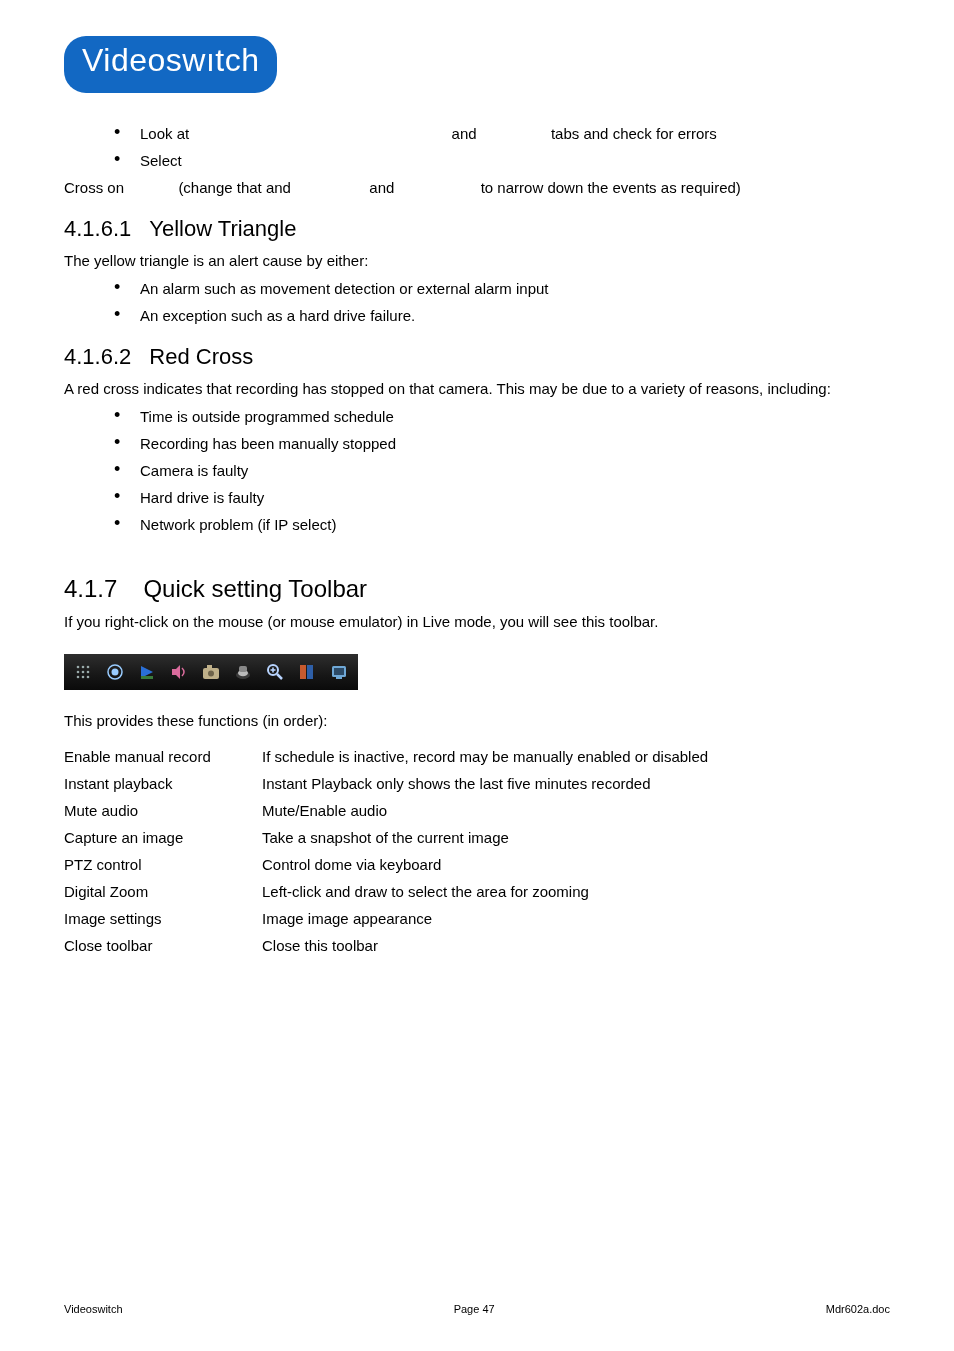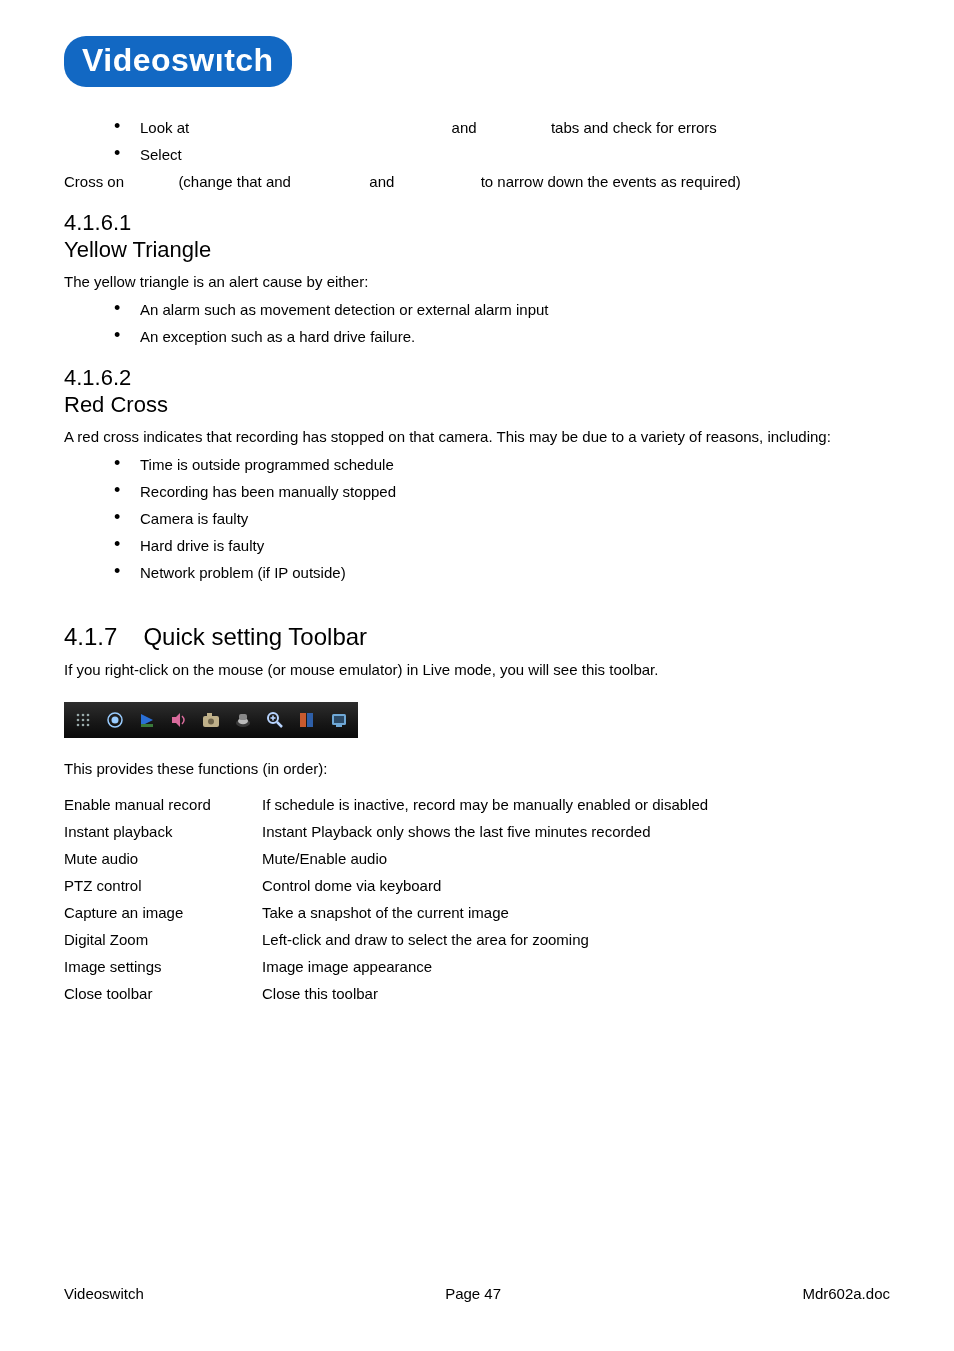--- a/index.html
+++ b/index.html
@@ -15,23 +15,23 @@
     min-height: 1351px;
     box-sizing: border-box;
     padding: 36px 64px 40px 64px;
     position: relative;
   }
   .logo {
     display: inline-flex;
     align-items: center;
     background: #1268c3;
     color: #fff;
-    font-weight: 700;
+    font-weight: 400;
     font-size: 32px;
-    padding: 6px 18px 8px 18px;
+    padding: 6px 18px 14px 18px;
     border-radius: 22px;
     margin-bottom: 24px;
     letter-spacing: 0.5px;
   }
   ul.bullets {
     list-style: none;
     padding: 0;
     margin: 6px 0 6px 50px;
   }
   ul.bullets > li {
@@ -61,22 +61,21 @@
     text-align: justify;
     line-height: 1.4;
     margin-top: 2px;
     margin-bottom: 12px;
   }
   h3.subsec {
     font-size: 22px;
     font-weight: 400;
     margin: 18px 0 8px 0;
     display: flex;
-    gap: 1px;
-    flex-direction: column;
+    gap: 18px;
   }
   h2.sec {
     font-size: 24px;
     font-weight: 400;
     margin: 40px 0 8px 0;
     display: flex;
     gap: 26px;
   }
   p.body {
     margin: 6px 0 6px 0;
@@ -109,26 +108,26 @@
   .functions-table .row {
     display: flex;
     margin-bottom: 10px;
   }
   .functions-table .row .k {
     width: 198px;
     flex-shrink: 0;
   }
   .footer {
     position: absolute;
-    bottom: 49px;
+    bottom: 36px;
     left: 64px;
     right: 64px;
     display: flex;
     justify-content: space-between;
-    font-size: 15px;
+    font-size: 11px;
   }
 </style>
 </head>
 <body>
 
 <div class="page">
 
   
   <div class="logo">
     <span>Videoswıtch</span>
@@ -176,21 +175,21 @@
   <h3 class="subsec">
     <span>4.1.6.2</span>
     <span>Red Cross</span>
   </h3>
   <p class="body just">A red cross indicates that recording has stopped on that camera. This may be due to a variety of reasons, including:</p>
   <ul class="bullets">
     <li><span>Time is outside programmed schedule</span></li>
     <li><span>Recording has been manually stopped</span></li>
     <li><span>Camera is faulty</span></li>
     <li><span>Hard drive is faulty</span></li>
-    <li><span>Network problem (if IP outside)</span></li>
+    <li><span>Network problem (if IP select)</span></li>
   </ul>
 
   
   <h2 class="sec">
     <span>4.1.7</span>
     <span>Quick setting Toolbar</span>
   </h2>
   <p class="body">If you right-click on the mouse (or mouse emulator) in Live mode, you will see this toolbar.</p>
 
   
@@ -276,26 +275,26 @@
       </div>
     <div class="row">
         <div class="k">Instant playback</div>
         <div>Instant Playback only shows the last five minutes recorded</div>
       </div>
     <div class="row">
         <div class="k">Mute audio</div>
         <div>Mute/Enable audio</div>
       </div>
     <div class="row">
+        <div class="k">Capture an image</div>
+        <div>Take a snapshot of the current image</div>
+      </div>
+    <div class="row">
         <div class="k">PTZ control</div>
         <div>Control dome via keyboard</div>
-      </div>
-    <div class="row">
-        <div class="k">Capture an image</div>
-        <div>Take a snapshot of the current image</div>
       </div>
     <div class="row">
         <div class="k">Digital Zoom</div>
         <div>Left-click and draw to select the area for zooming</div>
       </div>
     <div class="row">
         <div class="k">Image settings</div>
         <div>Image image appearance</div>
       </div>
     <div class="row">

